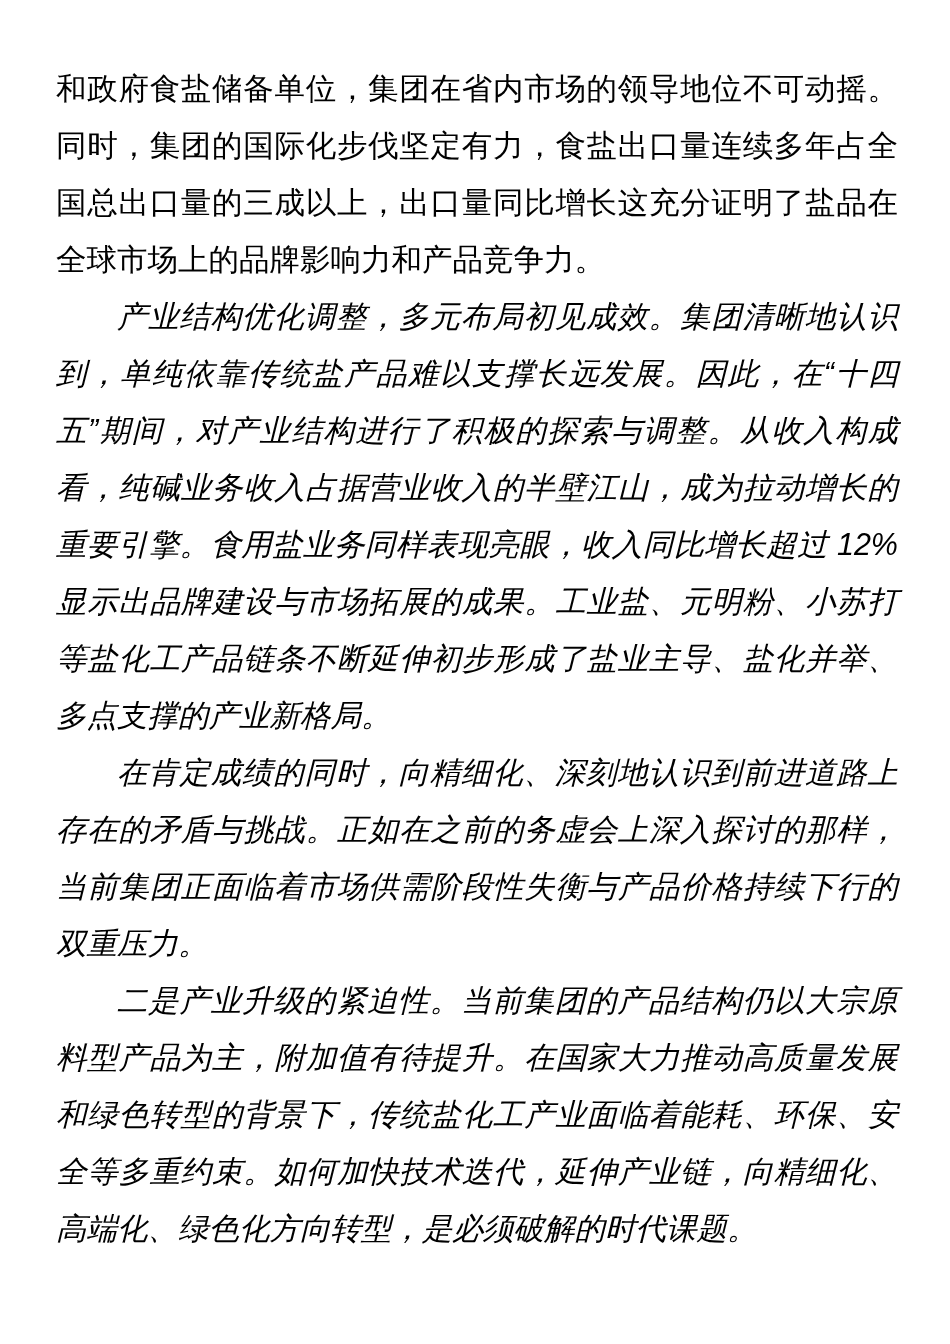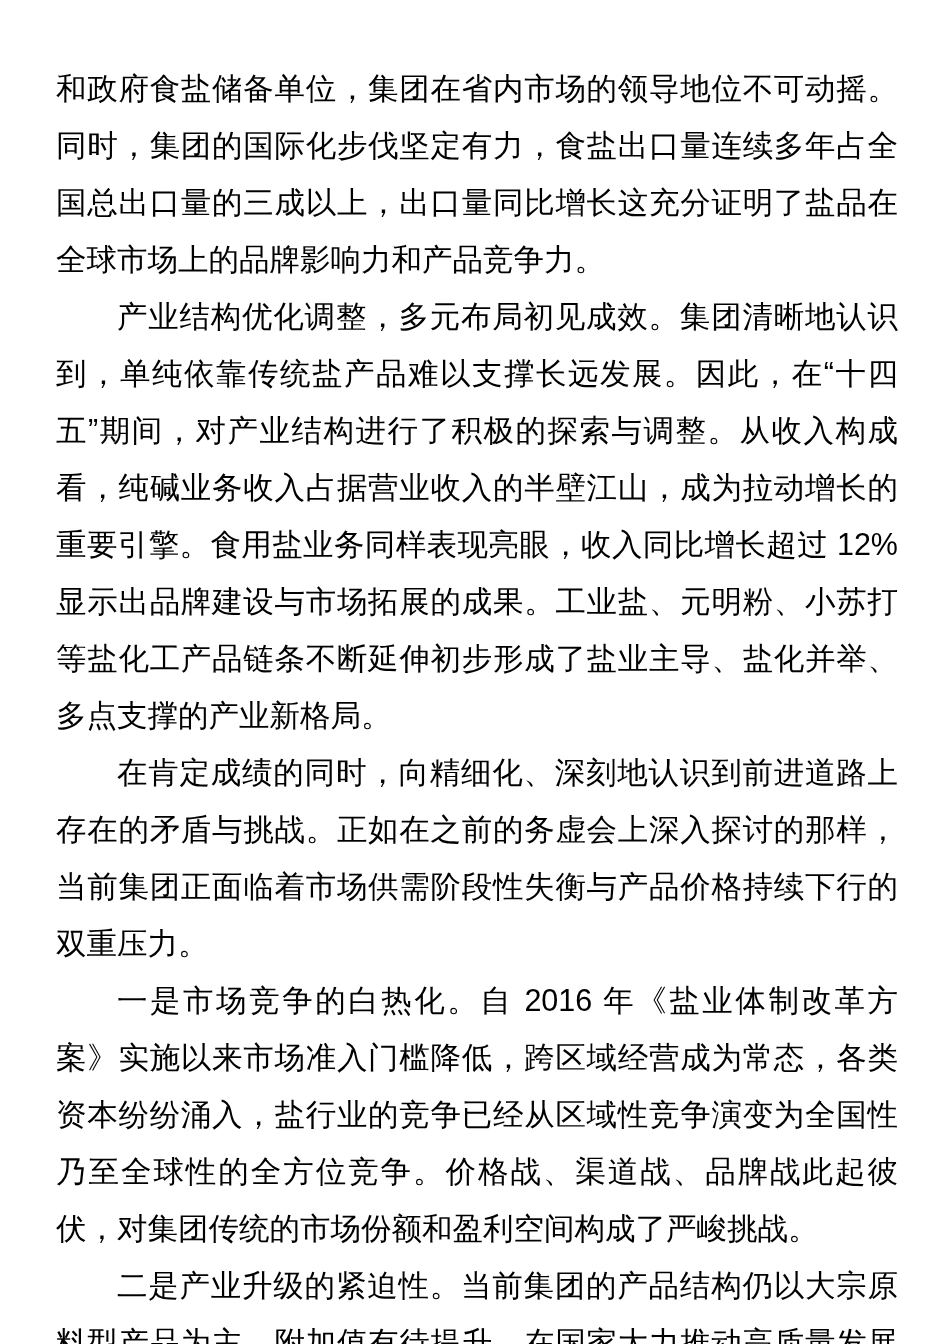--- a/index.html
+++ b/index.html
@@ -32,26 +32,26 @@
     line-height: 57px;
     text-align: justify;
     text-justify: inter-character;
     text-align-last: left;
     letter-spacing: 0;
     word-break: break-all;
     white-space: pre-wrap;
   }
   .para.indent {
     text-indent: 2em;
+    font-style: italic;
   }
 </style>
 </head>
 <body>
 
 <div class="page">
   <div class="doc-body">
     <p class="para">和政府食盐储备单位，集团在省内市场的领导地位不可动摇。同时，集团的国际化步伐坚定有力，食盐出口量连续多年占全国总出口量的三成以上，出口量同比增长这充分证明了盐品在全球市场上的品牌影响力和产品竞争力。</p>
     <p class="para indent">产业结构优化调整，多元布局初见成效。集团清晰地认识到，单纯依靠传统盐产品难以支撑长远发展。因此，在“十四五”期间，对产业结构进行了积极的探索与调整。从收入构成看，纯碱业务收入占据营业收入的半壁江山，成为拉动增长的重要引擎。食用盐业务同样表现亮眼，收入同比增长超过 12%显示出品牌建设与市场拓展的成果。工业盐、元明粉、小苏打等盐化工产品链条不断延伸初步形成了盐业主导、盐化并举、多点支撑的产业新格局。</p>
     <p class="para indent">在肯定成绩的同时，向精细化、深刻地认识到前进道路上存在的矛盾与挑战。正如在之前的务虚会上深入探讨的那样，当前集团正面临着市场供需阶段性失衡与产品价格持续下行的双重压力。</p>
-    <p class="para indent">一是市场竞争的白热化。自 2016 年《盐业体制改革方案》实施以来市场准入门槛降低，跨区域经营成为常态，各类资本纷纷涌入，盐行业的竞争已经从区域性竞争演变为全国性乃至全球性的全方位竞争。价格战、渠道战、品牌战此起彼伏，对集团传统的市场份额和盈利空间构成了严峻挑战。</p>
     <p class="para indent">二是产业升级的紧迫性。当前集团的产品结构仍以大宗原料型产品为主，附加值有待提升。在国家大力推动高质量发展和绿色转型的背景下，传统盐化工产业面临着能耗、环保、安全等多重约束。如何加快技术迭代，延伸产业链，向精细化、高端化、绿色化方向转型，是必须破解的时代课题。</p>
   </div>
 </div>
 
 </body></html>

